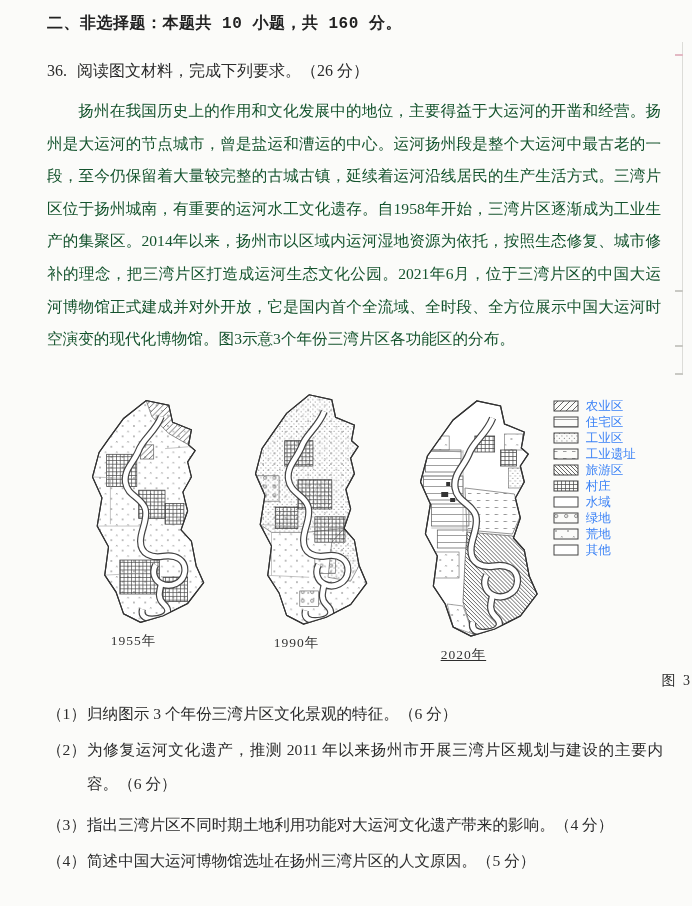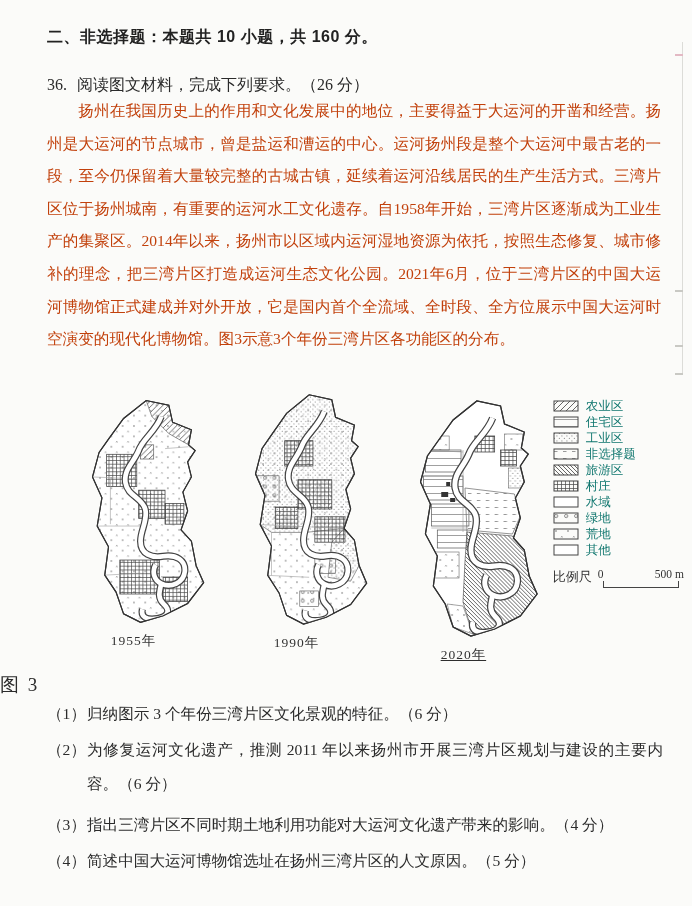--- a/index.html
+++ b/index.html
@@ -3,54 +3,54 @@
 <meta charset="utf-8">
 <style>
   html,body { margin:0; padding:0; }
   .page {
     position:relative; width:692px; height:906px;
     background:#fbfbf9; overflow:hidden;
     font-family:"Liberation Serif","DejaVu Serif",serif;
     color:#2e2e2e;
   }
   .section-header {
-    position:absolute; left:47px; top:27px; width:600px;
-    font-family:Liberation Sans, sans-serif;
+    position:absolute; left:47px; top:13px; width:600px;
+    font-family:Liberation Mono, monospace;
     font-weight:bold; font-size:16px; color:#222; letter-spacing:0.5px;
   }
   .q36-line {
-    position:absolute; left:47px; top:75px; width:610px;
+    position:absolute; left:47px; top:61px; width:610px;
     font-size:16px; color:#2b2b2b;
   }
   .q36-line .q-no { margin-right:10px; }
   .passage {
     position:absolute; left:47px; top:95px; width:614px; height:286px;
     font-size:15.6px; line-height:32.6px; text-align:justify;
-    text-indent:2em; color:#c2410c;
+    text-indent:2em; color:#14532d;
   }
   .figure-block { position:absolute; left:52px; top:386px; width:632px; }
   .maps-row { display:flex; align-items:flex-start; }
   .map-col { display:flex; flex-direction:column; align-items:center; }
   .map-col-1 { width:164px; margin-top:6px;justify-content:flex-end; }
   .map-col-2 { width:164px; margin-top:0;justify-content:space-between; }
   .map-col-3 { width:172px; margin-top:6px;text-decoration:underline; }
   .map-year { font-size:13.5px; margin-top:4px; color:#333; letter-spacing:1px; }
   .legend-col { width:132px; margin-left:4px; margin-top:14px; }
   .legend-row { display:flex; align-items:center; margin-bottom:4px; height:12px; }
   .legend-row svg { flex:0 0 auto; }
-  .legend-label { font-size:12.5px; margin-left:7px; color:#0f766e; white-space:nowrap; }
+  .legend-label { font-size:12.5px; margin-left:7px; color:#3b82f6; white-space:nowrap; }
   .scalebar { margin-top:12px; display:flex; align-items:flex-end; }
   .scalebar .sc-label { font-size:13px; color:#333; margin-right:6px; padding-bottom:2px; }
   .sc-bar { display:flex; flex-direction:column; }
   .sc-nums { display:flex; justify-content:space-between; width:86px; font-size:11.5px; color:#333; margin-bottom:1px; }
   .sc-line { width:74px; height:6px; margin-left:5px;
     border-left:1.5px solid #444; border-right:1.5px solid #444; border-bottom:1.5px solid #444; }
   .fig-caption {
-    position:absolute; left:0; top:672px; width:692px; text-align:left;
-    font-size:19px; color:#2b2b2b; letter-spacing:2px;
+    position:absolute; left:0; top:672px; width:692px; text-align:right;
+    font-size:14px; color:#2b2b2b; letter-spacing:2px;
   }
   .questions { position:absolute; left:47px; top:703px; width:616px; }
   .question { display:flex; font-size:15.6px; line-height:22px; margin-bottom:13.5px; color:#2b2b2b; }
   .question .q-num { flex:0 0 40px; }
   .question .q-text { flex:1; text-align:justify; line-height:34px; margin-top:-6px;font-family:Liberation Serif, serif; }
   .question.single .q-text { line-height:22px; margin-top:0; }
   
   .edge-line { position:absolute; right:9px; top:42px; width:1px; height:332px; background:#dcdcd8; }
   .edge-tick { position:absolute; right:9px; width:8px; height:2px; background:#c9c9c4; }
   .edge-tick.t1 { top:54px; background:#e3b9c4; }
@@ -211,21 +211,21 @@
         <div class="legend-row">
           <svg width="26" height="12">
               <rect x="1" y="1" width="24" height="10" fill="url(#pIndus)" stroke="#444" stroke-width="1"></rect>
             </svg>
           <span class="legend-label">工业区</span>
         </div>
         <div class="legend-row">
           <svg width="26" height="12">
               <rect x="1" y="1" width="24" height="10" fill="url(#pHeritage)" stroke="#444" stroke-width="1"></rect>
             </svg>
-          <span class="legend-label">非选择题</span>
+          <span class="legend-label">工业遗址</span>
         </div>
         <div class="legend-row">
           <svg width="26" height="12">
               <rect x="1" y="1" width="24" height="10" fill="url(#pTourist)" stroke="#444" stroke-width="1"></rect>
             </svg>
           <span class="legend-label">旅游区</span>
         </div>
         <div class="legend-row">
           <svg width="26" height="12">
               <rect x="1" y="1" width="24" height="10" fill="url(#pVillage)" stroke="#444" stroke-width="1"></rect>
@@ -250,30 +250,20 @@
             </svg>
           <span class="legend-label">荒地</span>
         </div>
         <div class="legend-row">
           <svg width="26" height="12">
               <rect x="1" y="1" width="24" height="10" fill="#fff" stroke="#444" stroke-width="1"></rect>
             </svg>
           <span class="legend-label">其他</span>
         </div>
 
-        <div class="scalebar">
-          <span class="sc-label">比例尺</span>
-          <div class="sc-bar">
-            <div class="sc-nums">
-              <span>0</span>
-              <span>500 m</span>
-            </div>
-            <div class="sc-line"></div>
-          </div>
-        </div>
       </div>
     </div>
   </div>
 
   <div class="fig-caption">图 3</div>
 
   <div class="questions">
     <div class="question single">
       <span class="q-num">（1）</span>
       <span class="q-text">归纳图示 3 个年份三湾片区文化景观的特征。（6 分）</span>

